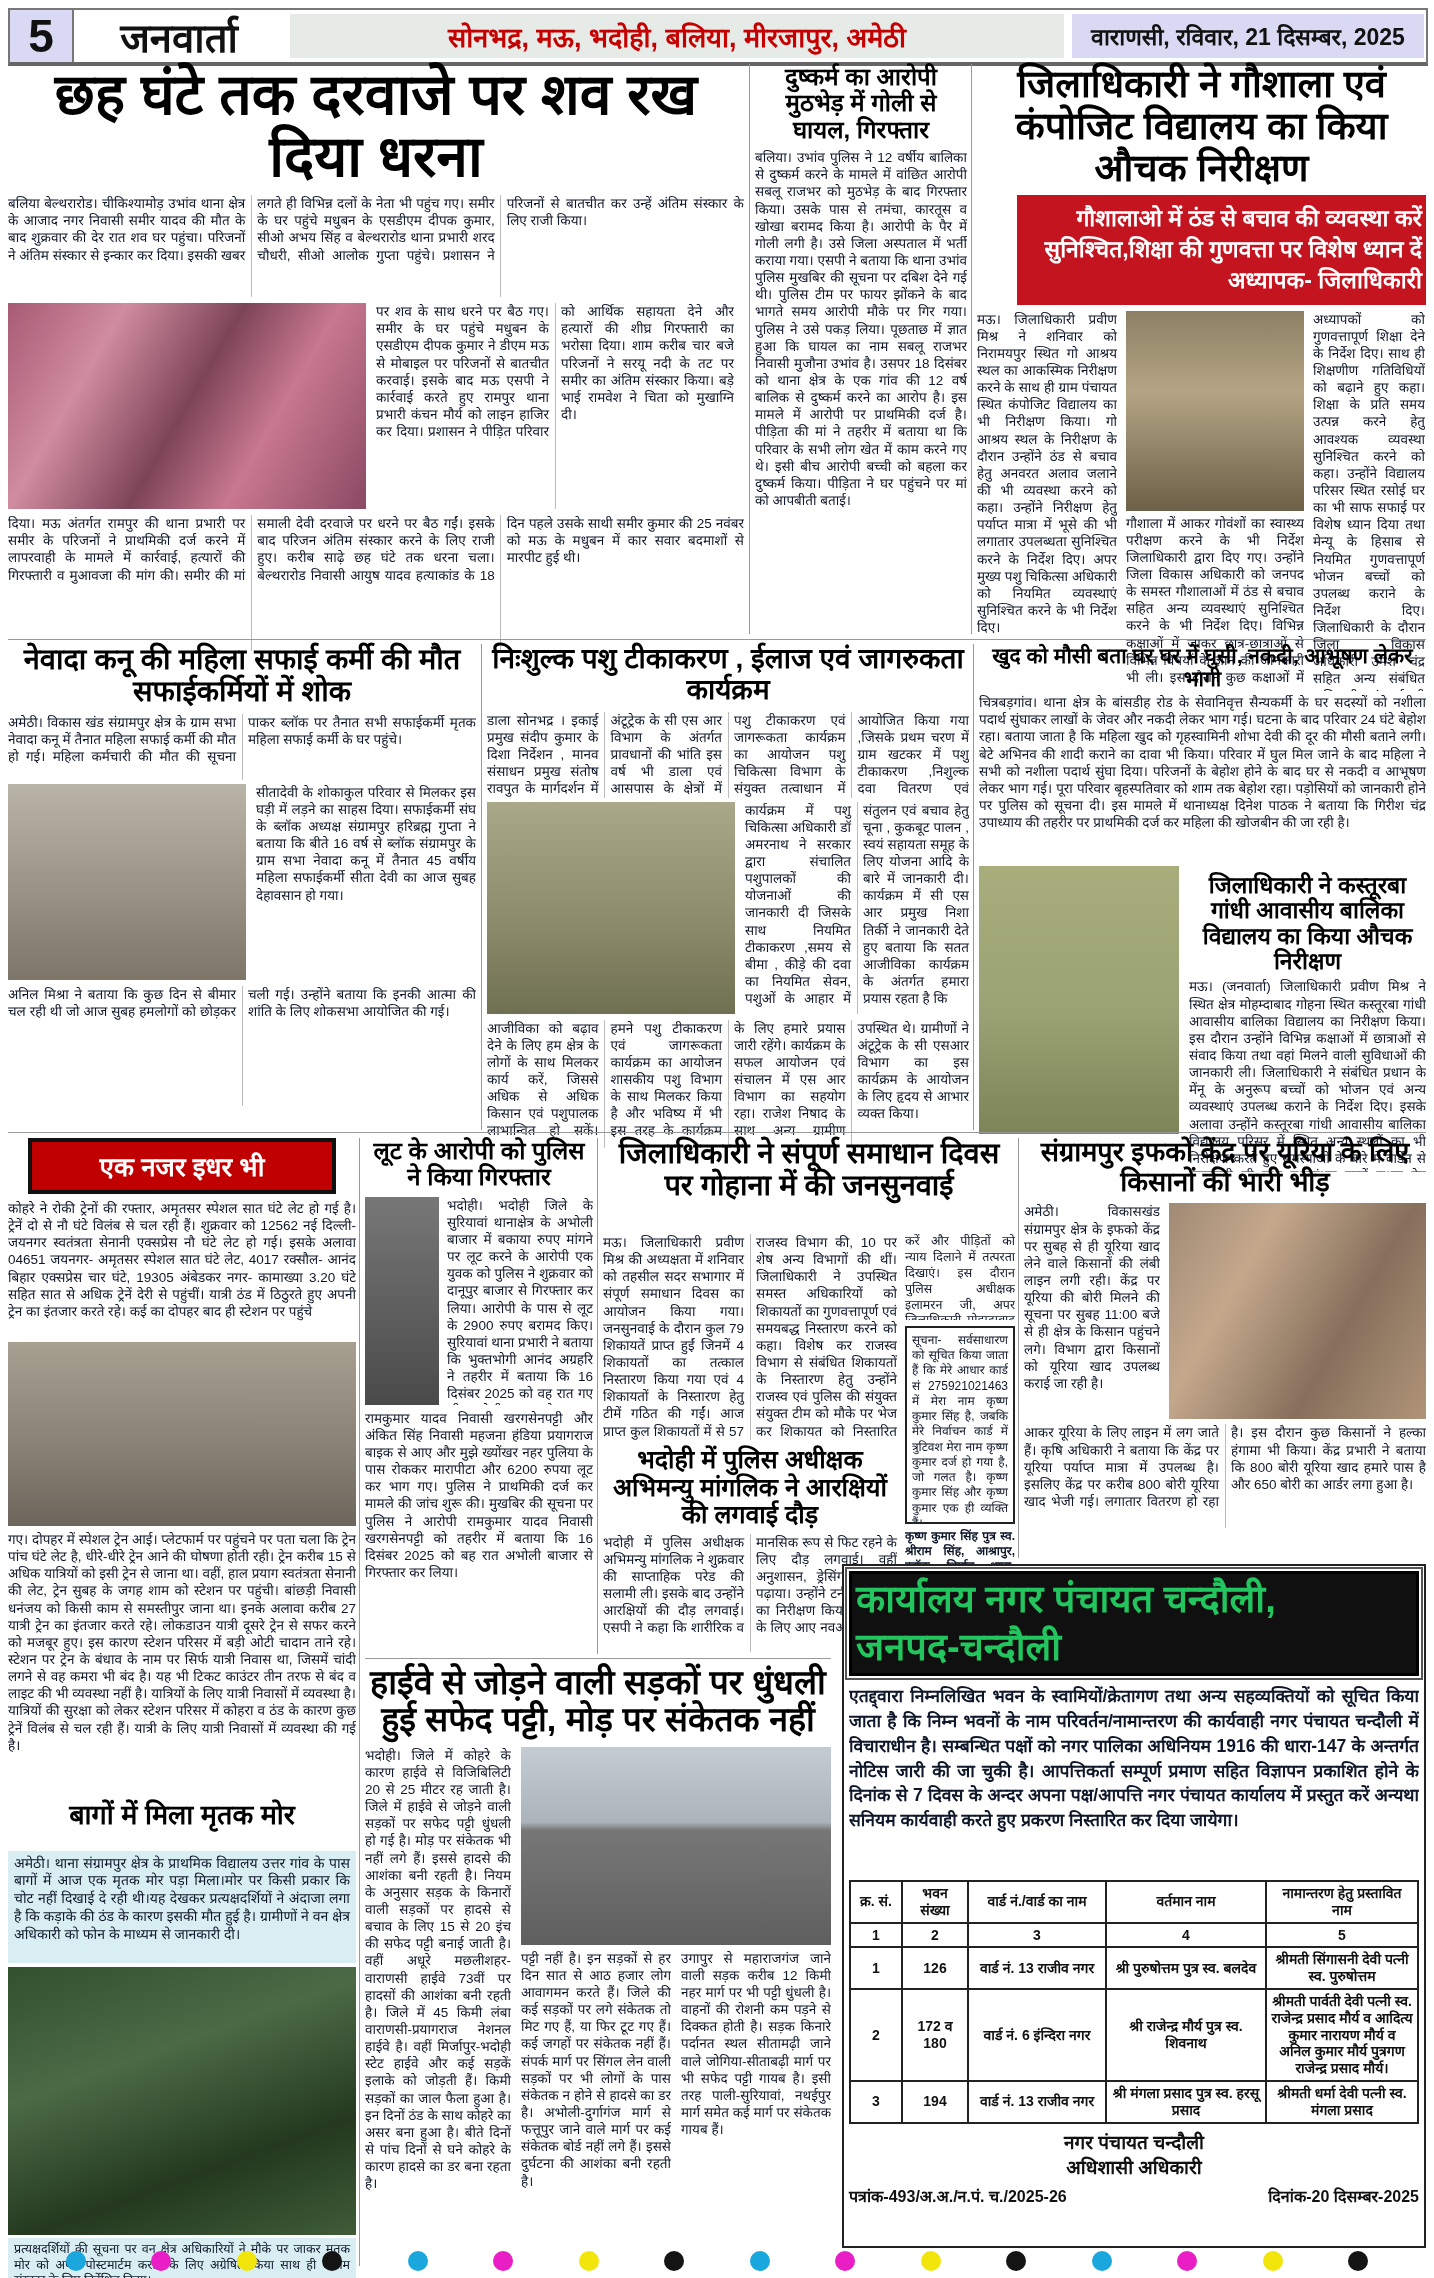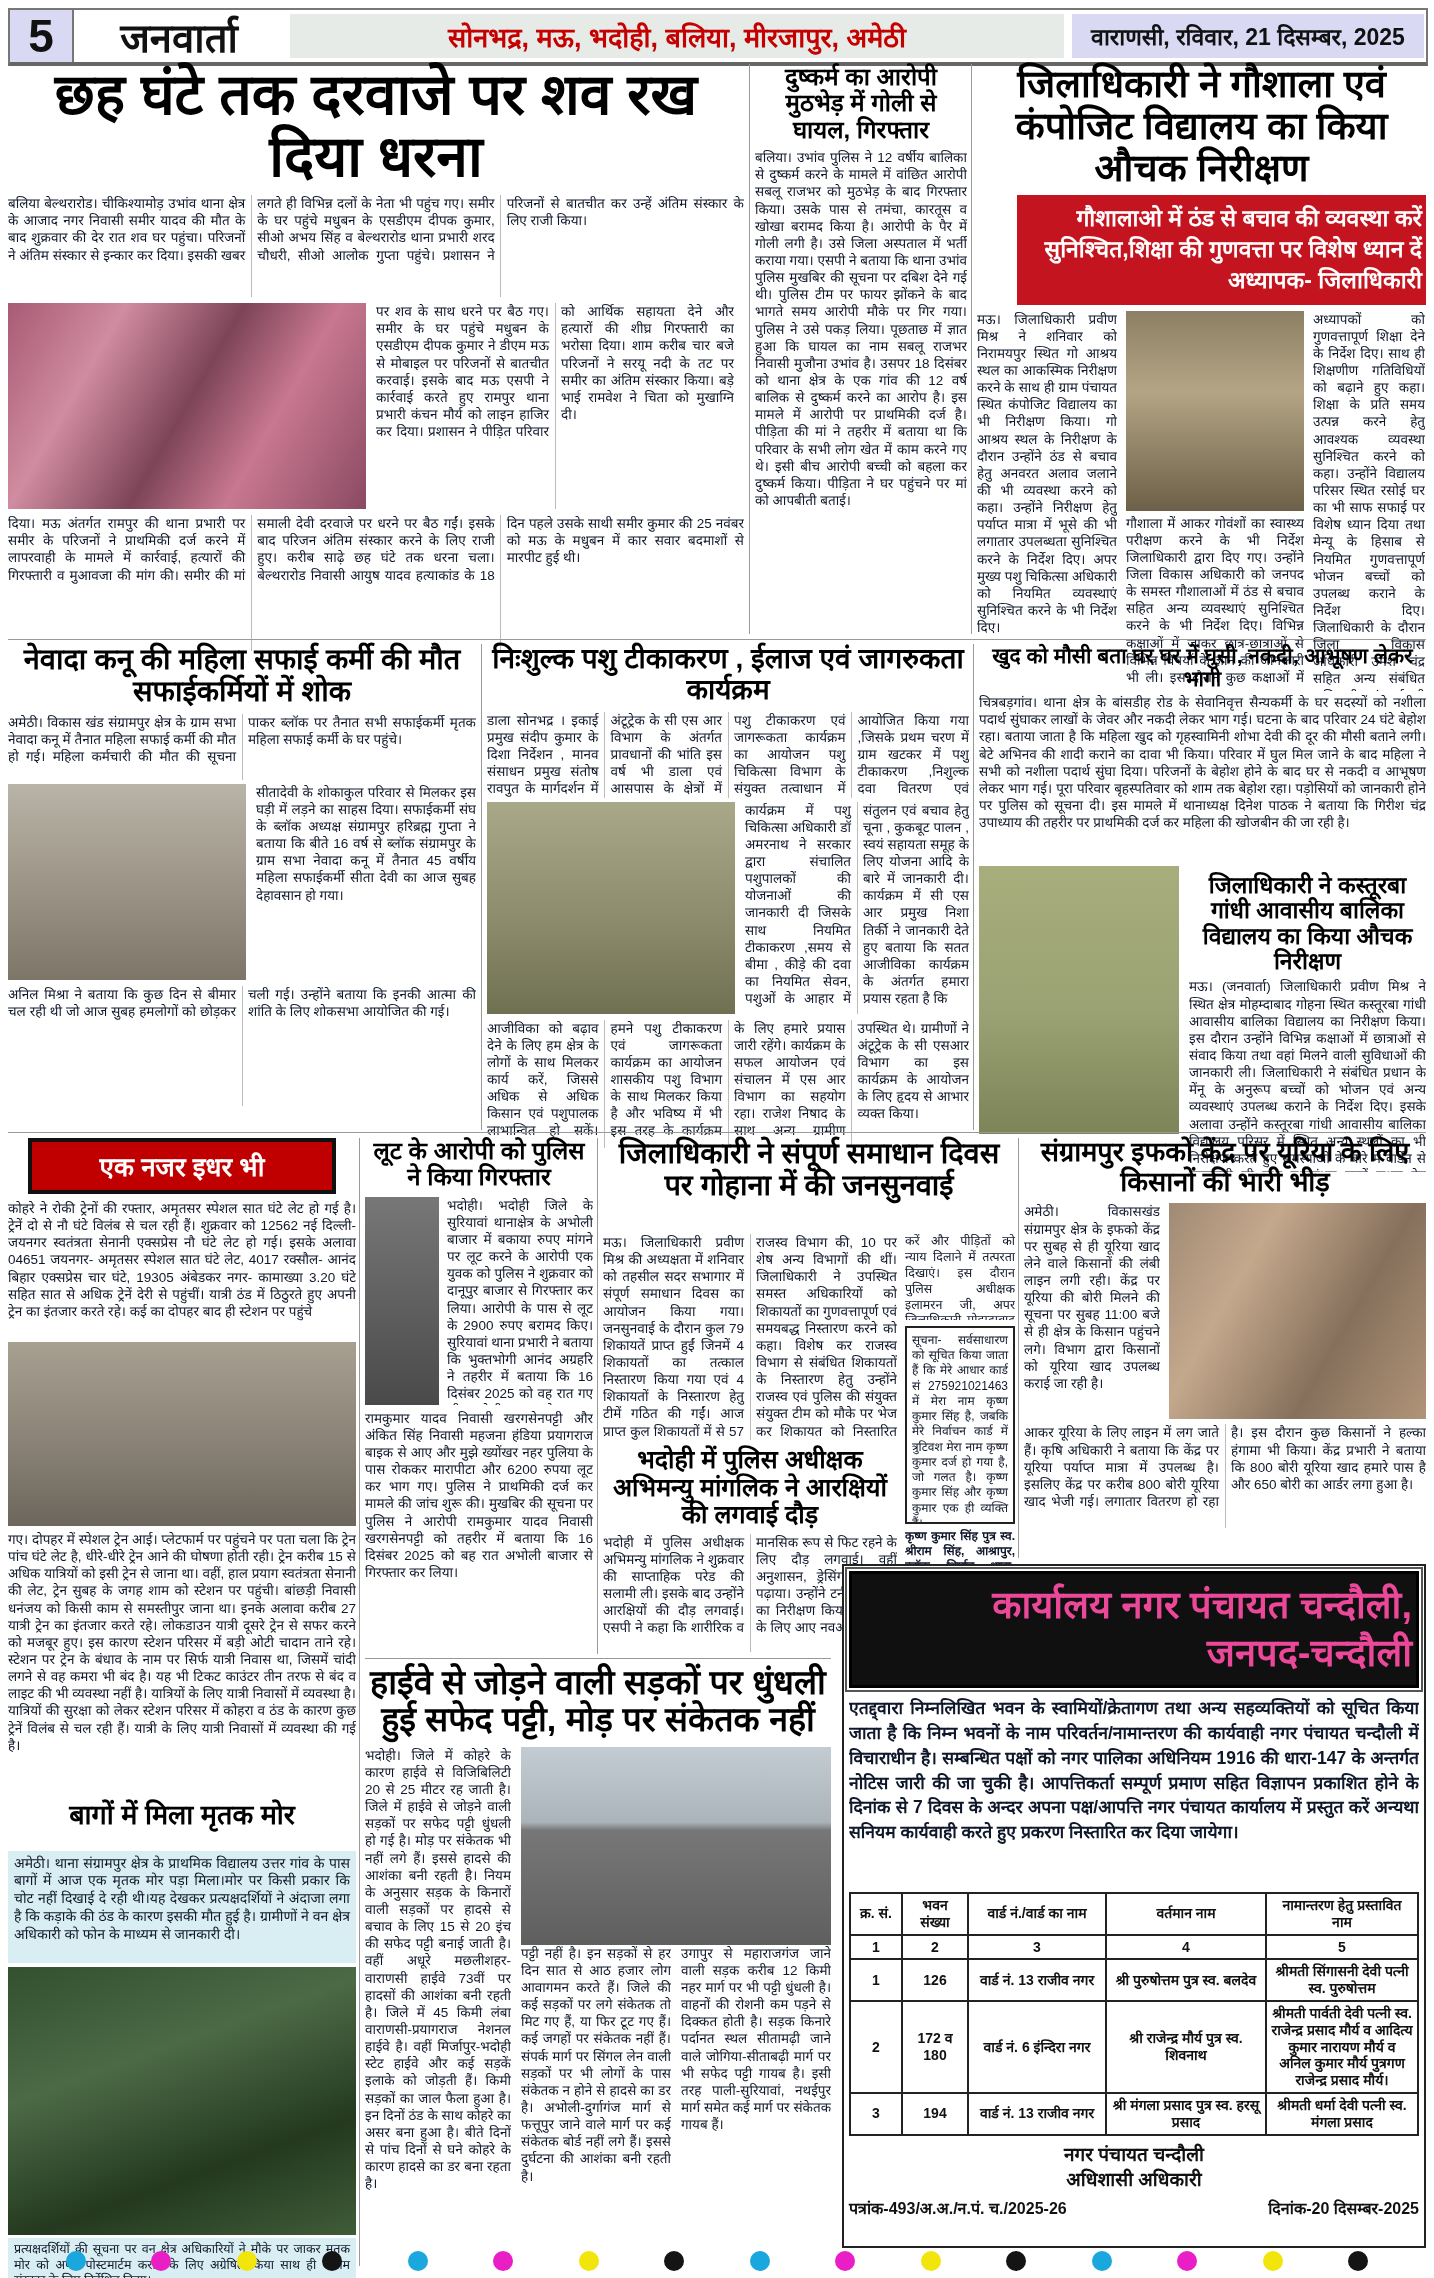--- a/index.html
+++ b/index.html
@@ -20,22 +20,22 @@
   .hl{font-weight:800;text-align:center;line-height:1.1;color:#000;}
   .body{font-size:13.5px;line-height:1.27;text-align:justify;overflow:hidden;color:#0f172a;}
   .cols2{column-count:2;column-gap:12px;column-rule:1px solid #bbb;}
   .cols3{column-count:3;column-gap:12px;column-rule:1px solid #bbb;}
   .cols4{column-count:4;column-gap:12px;column-rule:1px solid #bbb;}
   .redbox{background:#c41420;color:#fff;font-weight:800;text-align:right;line-height:1.35;
           padding:8px 4px;font-size:23px;margin-left:40px;}
   .eknazar{background:#c00000;border:4px solid #111;color:#fff;font-weight:800;text-align:center;
            font-size:26px;padding:6px 0;}
   .cyanbg{background:#d9eef2;padding:4px 6px;}
-  .blackbar{background:#101010;color:#ec4899;font-weight:800;text-align:right;font-size:38px;line-height:1.25;
-            padding:8px 4px;border:3px solid #000;outline:2px solid #555;outline-offset:2px;}
+  .blackbar{background:#101010;color:#22c55e;font-weight:800;text-align:left;font-size:38px;line-height:1.25;
+            padding:2px 4px;border:3px solid #000;outline:2px solid #555;outline-offset:2px;}
   .photo{background:#888;}
   .ph-protest{background:linear-gradient(120deg,#a85a74 0%,#d08ca0 25%,#7d4458 50%,#c87890 70%,#8a4a62 100%);}
   .ph-school{background:linear-gradient(180deg,#8d7f63 0%,#b3a584 40%,#6d6048 100%);}
   .ph-street{background:linear-gradient(180deg,#b9b4a8 0%,#9a9284 55%,#7d7668 100%);}
   .ph-cattle{background:linear-gradient(180deg,#a9a98a 0%,#8a8a6a 60%,#6f6f52 100%);}
   .ph-cow{background:linear-gradient(180deg,#a8ad7c 0%,#9aa273 55%,#7c8458 100%);}
   .ph-platform{background:linear-gradient(180deg,#a79f90 0%,#8a8276 55%,#6c665c 100%);}
   .ph-dark{background:linear-gradient(180deg,#777 0%,#4a4a4a 100%);}
   .ph-crowd{background:linear-gradient(120deg,#a08a74 0%,#c4a88c 30%,#86705c 65%,#b09478 100%);}
   .ph-road{background:linear-gradient(180deg,#c3ccd2 0%,#aab4ba 38%,#777 42%,#5f5f5f 100%);}
@@ -183,21 +183,21 @@
     <div class="body cols2" style="margin-top:5px;height:104px;">आकर यूरिया के लिए लाइन में लग जाते हैं। कृषि अधिकारी ने बताया कि केंद्र पर यूरिया पर्याप्त मात्रा में उपलब्ध है। इसलिए केंद्र पर करीब 800 बोरी यूरिया खाद भेजी गई। लगातार वितरण हो रहा है। इस दौरान कुछ किसानों ने हल्का हंगामा भी किया। केंद्र प्रभारी ने बताया कि 800 बोरी यूरिया खाद हमारे पास है और 650 बोरी का आर्डर लगा हुआ है।</div>
   </div>
 
   <div class="abs hrule" style="left:365px;top:1658px;width:466px;"></div>
   <div class="abs" style="left:365px;top:1664px;width:466px;height:600px;">
     <div class="hl" style="font-size:34px;">हाईवे से जोड़ने वाली सड़कों पर धुंधली हुई सफेद पट्टी, मोड़ पर संकेतक नहीं</div>
     <div style="display:flex;gap:10px;margin-top:8px;">
       <div class="body" style="width:146px;height:494px;">भदोही। जिले में कोहरे के कारण हाईवे से विजिबिलिटी 20 से 25 मीटर रह जाती है। जिले में हाईवे से जोड़ने वाली सड़कों पर सफेद पट्टी धुंधली हो गई है। मोड़ पर संकेतक भी नहीं लगे हैं। इससे हादसे की आशंका बनी रहती है। नियम के अनुसार सड़क के किनारों वाली सड़कों पर हादसे से बचाव के लिए 15 से 20 इंच की सफेद पट्टी बनाई जाती है। वहीं अधूरे मछलीशहर-वाराणसी हाईवे 73वीं पर हादसों की आशंका बनी रहती है। जिले में 45 किमी लंबा वाराणसी-प्रयागराज नेशनल हाईवे है। वहीं मिर्जापुर-भदोही स्टेट हाईवे और कई सड़कें इलाके को जोड़ती हैं। किमी सड़कों का जाल फैला हुआ है। इन दिनों ठंड के साथ कोहरे का असर बना हुआ है। बीते दिनों से पांच दिनों से घने कोहरे के कारण हादसे का डर बना रहता है।</div>
       <div style="width:310px;">
         <div class="photo ph-road" style="width:310px;height:198px;"></div>
-        <div style="display:flex;gap:10px;">
+        <div style="display:flex;gap:10px;margin-top:5px;">
           <div class="body" style="width:150px;height:288px;">पट्टी नहीं है। इन सड़कों से हर दिन सात से आठ हजार लोग आवागमन करते हैं। जिले की कई सड़कों पर लगे संकेतक तो मिट गए हैं, या फिर टूट गए हैं। कई जगहों पर संकेतक नहीं हैं। संपर्क मार्ग पर सिंगल लेन वाली सड़कों पर भी लोगों के पास संकेतक न होने से हादसे का डर है। अभोली-दुर्गागंज मार्ग से फत्तूपुर जाने वाले मार्ग पर कई संकेतक बोर्ड नहीं लगे हैं। इससे दुर्घटना की आशंका बनी रहती है।</div>
           <div class="body" style="width:150px;height:288px;">उगापुर से महाराजगंज जाने वाली सड़क करीब 12 किमी नहर मार्ग पर भी पट्टी धुंधली है। वाहनों की रोशनी कम पड़ने से दिक्कत होती है। सड़क किनारे पर्दानत स्थल सीतामढ़ी जाने वाले जोगिया-सीताबढ़ी मार्ग पर भी सफेद पट्टी गायब है। इसी तरह पाली-सुरियावां, नथईपुर मार्ग समेत कई मार्ग पर संकेतक गायब हैं।</div>
         </div>
       </div>
     </div>
   </div>
 
   <div class="abs" style="left:842px;top:1564px;width:584px;height:684px;border:2px solid #222;padding:5px;box-sizing:border-box;background:#fff;">
     <div class="blackbar">
       <div>कार्यालय नगर पंचायत चन्दौली,</div>

